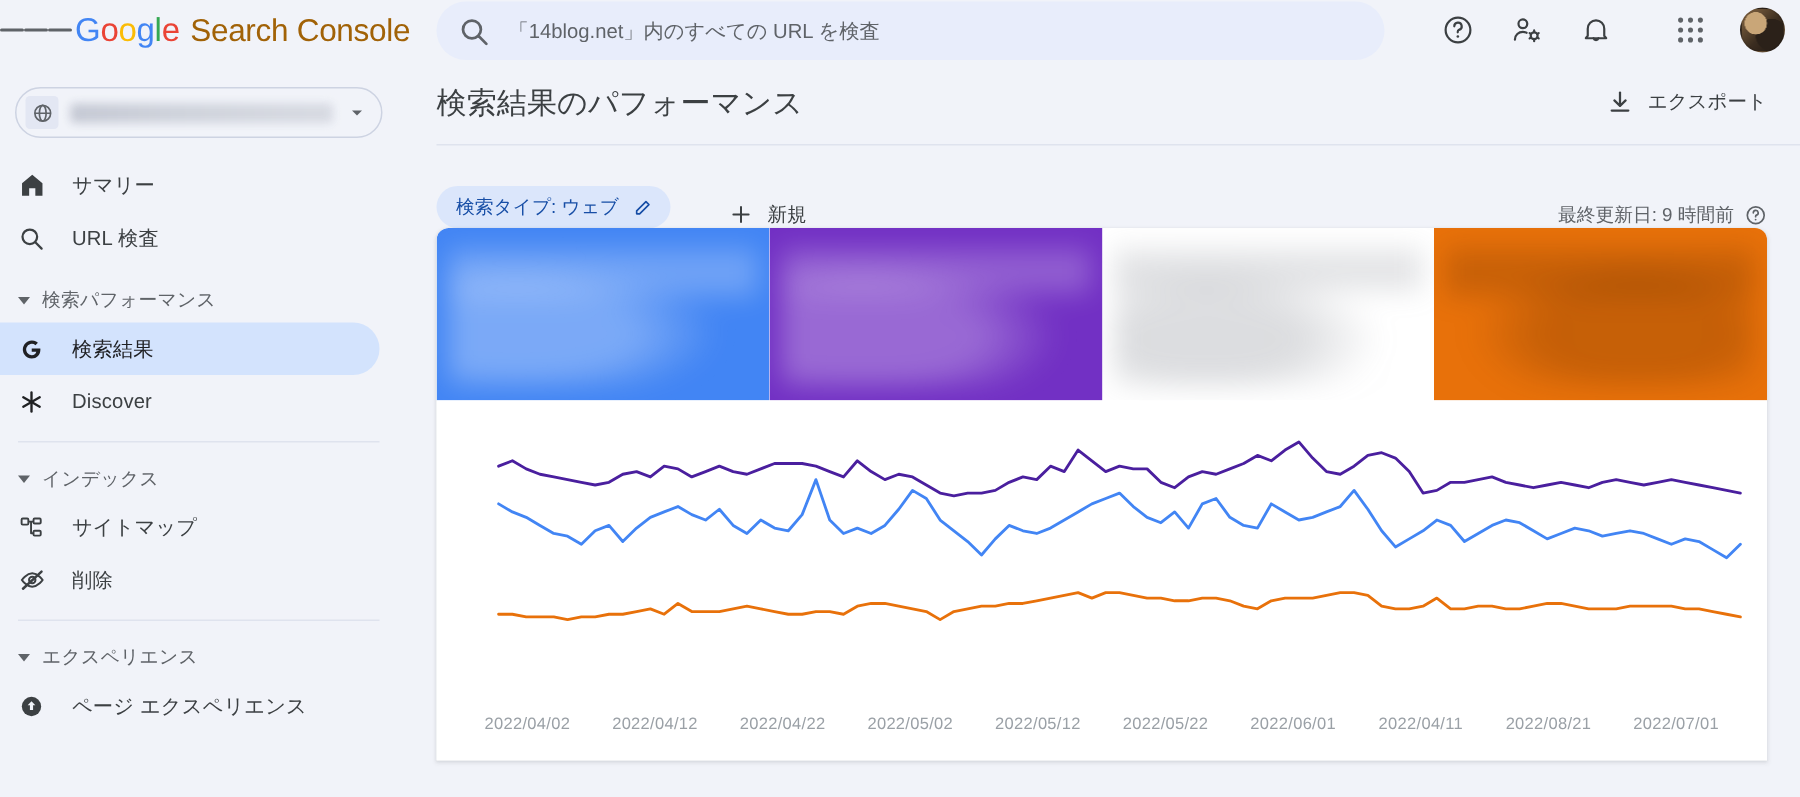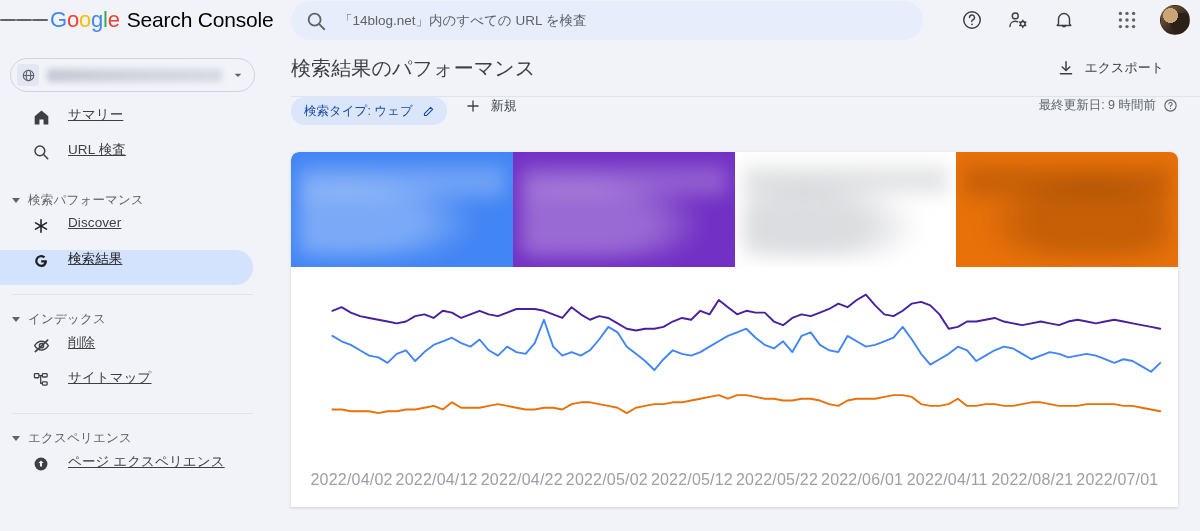--- a/index.html
+++ b/index.html
@@ -29,21 +29,21 @@
     display: block; width: 18px; height: 2px;
     background: #5f6368; margin: 2px 0; border-radius: 1px;
   }
   .brand {
     display: flex; align-items: baseline;
     font-size: 22px; letter-spacing: -0.2px;
     margin-left: 2px; cursor: pointer; white-space: nowrap;
   }
   .g-b { color: #4285f4; } .g-r { color: #ea4335; }
   .g-y { color: #fbbc05; } .g-g { color: #34a853; }
-  .brand .suffix { color: #000000; margin-left: 7px; font-size: 21px; text-align: center; }
+  .brand .suffix { color: #a16207; margin-left: 7px; font-size: 21px; text-align: center; }
 
   .searchwrap {
     position: absolute; left: 291px; top: 1px;
     width: 632px; height: 39px;
   }
   .searchbox {
     width: 100%; height: 100%;
     background: #e8edfb; border-radius: 20px;
     display: flex; align-items: center; padding: 0 14px;
     cursor: text;
@@ -98,25 +98,25 @@
   }
   .prop-name {
     flex: 1; margin: 0 8px; height: 13px; border-radius: 2px;
     background: linear-gradient(90deg,#c3c7d2 0%,#cdd1da 40%,#d6d9e1 100%);
     filter: blur(3.2px); opacity: .95;
   }
   .prop-arrow { width: 16px; height: 16px; flex: 0 0 16px; }
 
   .navlist { margin-top: 14px; }
   .navitem {
-    display: flex; align-items: flex-start;
+    display: flex; align-items: center;
     height: 35px; margin: 0 12px 0 0;
-    padding-left: 30px;
+    padding-left: 10px;
     border-radius: 0 18px 18px 0;
-    cursor: pointer; color: #3c4043; text-decoration: underline;
+    cursor: pointer; color: #3c4043;
   }
   .navitem .nico {
     width: 22px; height: 22px; flex: 0 0 22px;
     display: flex; align-items: center; justify-content: center;
     margin-right: 16px;
   }
   .navitem .nlabel { font-size: 13.5px; letter-spacing: .1px; }
   .navitem.active { background: #d3e3fd; }
   .navitem.active .nlabel { color: #202124; }
 
@@ -140,30 +140,30 @@
     width: 935px; height: 491px;
     background: #f1f3f9;
     overflow: hidden;
   }
   .pagehead {
     height: 56px; display: flex; align-items: center;
     padding: 0 0 0 26px;
   }
   .pagetitle { font-size: 20px; color: #3c4043; font-weight: 400; letter-spacing: .1px; }
   .exportbtn {
-    margin-left: auto; margin-right: 36px;
+    margin-left: auto; margin-right: 22px;
     display: flex; align-items: center; cursor: pointer;
     color: #3c4043; font-size: 13px;
   }
   .exportbtn .dl { width: 18px; height: 18px; margin-right: 9px; }
   .headrule { height: 1px; background: #dfe3ee; margin: 0 0 0 26px; }
 
   .filterrow {
-    height: 55px; display: flex; align-items: flex-start;
-    padding-left: 26px; padding-right: 22px;
+    height: 55px; display: flex; align-items: flex-end;
+    padding-left: 26px; padding-right: 22px; gap: 21px;
   }
   .chip {
     height: 28px; border-radius: 14px; background: #dbe6fb;
     display: flex; align-items: center; padding: 0 11px 0 13px;
     margin-right: 10px; cursor: pointer;
     font-size: 12.5px; color: #174ea6; white-space: nowrap;
   }
   .chip .pencil { width: 14px; height: 14px; margin-left: 9px; }
   .newbtn {
     display: flex; align-items: center; cursor: pointer;
@@ -220,21 +220,21 @@
   }
 
   .chartarea { position: relative; height: 240px; background: #fff; }
   .chartarea svg { display: block; width: 100%; height: 185px; }
   .xaxis {
     position: absolute; left: 0; right: 0; bottom: 18px;
     display: flex; padding: 0 18px;
   }
   .xaxis .tick {
     flex: 1 1 0; text-align: center;
-    font-size: 16px; color: #9aa0a6; letter-spacing: .2px;
+    font-size: 11px; color: #9aa0a6; letter-spacing: .2px;
   }
 </style>
 </head>
 <body>
 
 <div class="app">
 
   <div class="topbar">
     <div class="hamburger">
       <span></span>
@@ -333,66 +333,66 @@
           </svg>
         </span>
         <span class="nlabel">URL 検査</span>
       </div>
     </div>
 
     <div class="secthead">
       <span class="caret"></span>
       <span class="stitle">検索パフォーマンス</span>
     </div>
+    <div class="navitem active">
+      <span class="nico">
+        <svg width="18" height="18" viewBox="0 0 24 24" fill="#202124">
+          <path d="M12 3.2a8.8 8.8 0 1 0 8.6 10.6h-8.6v-3.3h12a8.8 8.8 0 0 1-12 9.9A8.8 8.8 0 0 1 12 3.2z" opacity="0"></path>
+          <path d="M12.2 11v2.9h4.1a4.2 4.2 0 0 1-4.1 3.1 5 5 0 1 1 3.3-8.8l2.2-2.1A8 8 0 1 0 12.2 20c4.6 0 7.7-3.2 7.7-7.8 0-.5 0-.9-.1-1.2z"></path>
+        </svg>
+      </span>
+      <span class="nlabel">検索結果</span>
+    </div>
     <div class="navitem">
       <span class="nico">
         <svg width="18" height="18" viewBox="0 0 24 24" stroke="#202124" stroke-width="2.1" stroke-linecap="round">
           <line x1="12" y1="3.6" x2="12" y2="20.4"></line>
           <line x1="4.7" y1="7.8" x2="19.3" y2="16.2"></line>
           <line x1="4.7" y1="16.2" x2="19.3" y2="7.8"></line>
         </svg>
       </span>
       <span class="nlabel">Discover</span>
     </div>
-    <div class="navitem active">
-      <span class="nico">
-        <svg width="18" height="18" viewBox="0 0 24 24" fill="#202124">
-          <path d="M12 3.2a8.8 8.8 0 1 0 8.6 10.6h-8.6v-3.3h12a8.8 8.8 0 0 1-12 9.9A8.8 8.8 0 0 1 12 3.2z" opacity="0"></path>
-          <path d="M12.2 11v2.9h4.1a4.2 4.2 0 0 1-4.1 3.1 5 5 0 1 1 3.3-8.8l2.2-2.1A8 8 0 1 0 12.2 20c4.6 0 7.7-3.2 7.7-7.8 0-.5 0-.9-.1-1.2z"></path>
-        </svg>
-      </span>
-      <span class="nlabel">検索結果</span>
-    </div>
 
     <div class="divider"></div>
 
     <div class="secthead">
       <span class="caret"></span>
       <span class="stitle">インデックス</span>
-    </div>
-    <div class="navitem">
-      <span class="nico">
-        <svg width="19" height="19" viewBox="0 0 24 24" fill="none" stroke="#3c4043" stroke-width="1.7">
-          <path d="M3.3 12.2S6.9 6.6 12 6.6s8.7 5.6 8.7 5.6-3.6 5.6-8.7 5.6-8.7-5.6-8.7-5.6z"></path>
-          <circle cx="12" cy="12.2" r="2.7"></circle>
-          <line x1="4.2" y1="19.6" x2="19.8" y2="5.2" stroke-width="2.1" stroke-linecap="round"></line>
-        </svg>
-      </span>
-      <span class="nlabel">削除</span>
     </div>
     <div class="navitem">
       <span class="nico">
         <svg width="18" height="18" viewBox="0 0 24 24" fill="none" stroke="#3c4043" stroke-width="1.7">
           <rect x="3.2" y="3.6" width="6" height="5.4" rx="1"></rect>
           <rect x="13.8" y="3.6" width="6.4" height="4.4" rx="1"></rect>
           <rect x="13.8" y="14.4" width="6.4" height="4.4" rx="1"></rect>
           <path d="M9.2 6.3h2.4v10.3h2.2M11.6 6.3h2.2" stroke-linejoin="round"></path>
         </svg>
       </span>
       <span class="nlabel">サイトマップ</span>
+    </div>
+    <div class="navitem">
+      <span class="nico">
+        <svg width="19" height="19" viewBox="0 0 24 24" fill="none" stroke="#3c4043" stroke-width="1.7">
+          <path d="M3.3 12.2S6.9 6.6 12 6.6s8.7 5.6 8.7 5.6-3.6 5.6-8.7 5.6-8.7-5.6-8.7-5.6z"></path>
+          <circle cx="12" cy="12.2" r="2.7"></circle>
+          <line x1="4.2" y1="19.6" x2="19.8" y2="5.2" stroke-width="2.1" stroke-linecap="round"></line>
+        </svg>
+      </span>
+      <span class="nlabel">削除</span>
     </div>
 
     <div class="divider"></div>
 
     <div class="secthead">
       <span class="caret"></span>
       <span class="stitle">エクスペリエンス</span>
     </div>
     <div class="navitem">
       <span class="nico">

